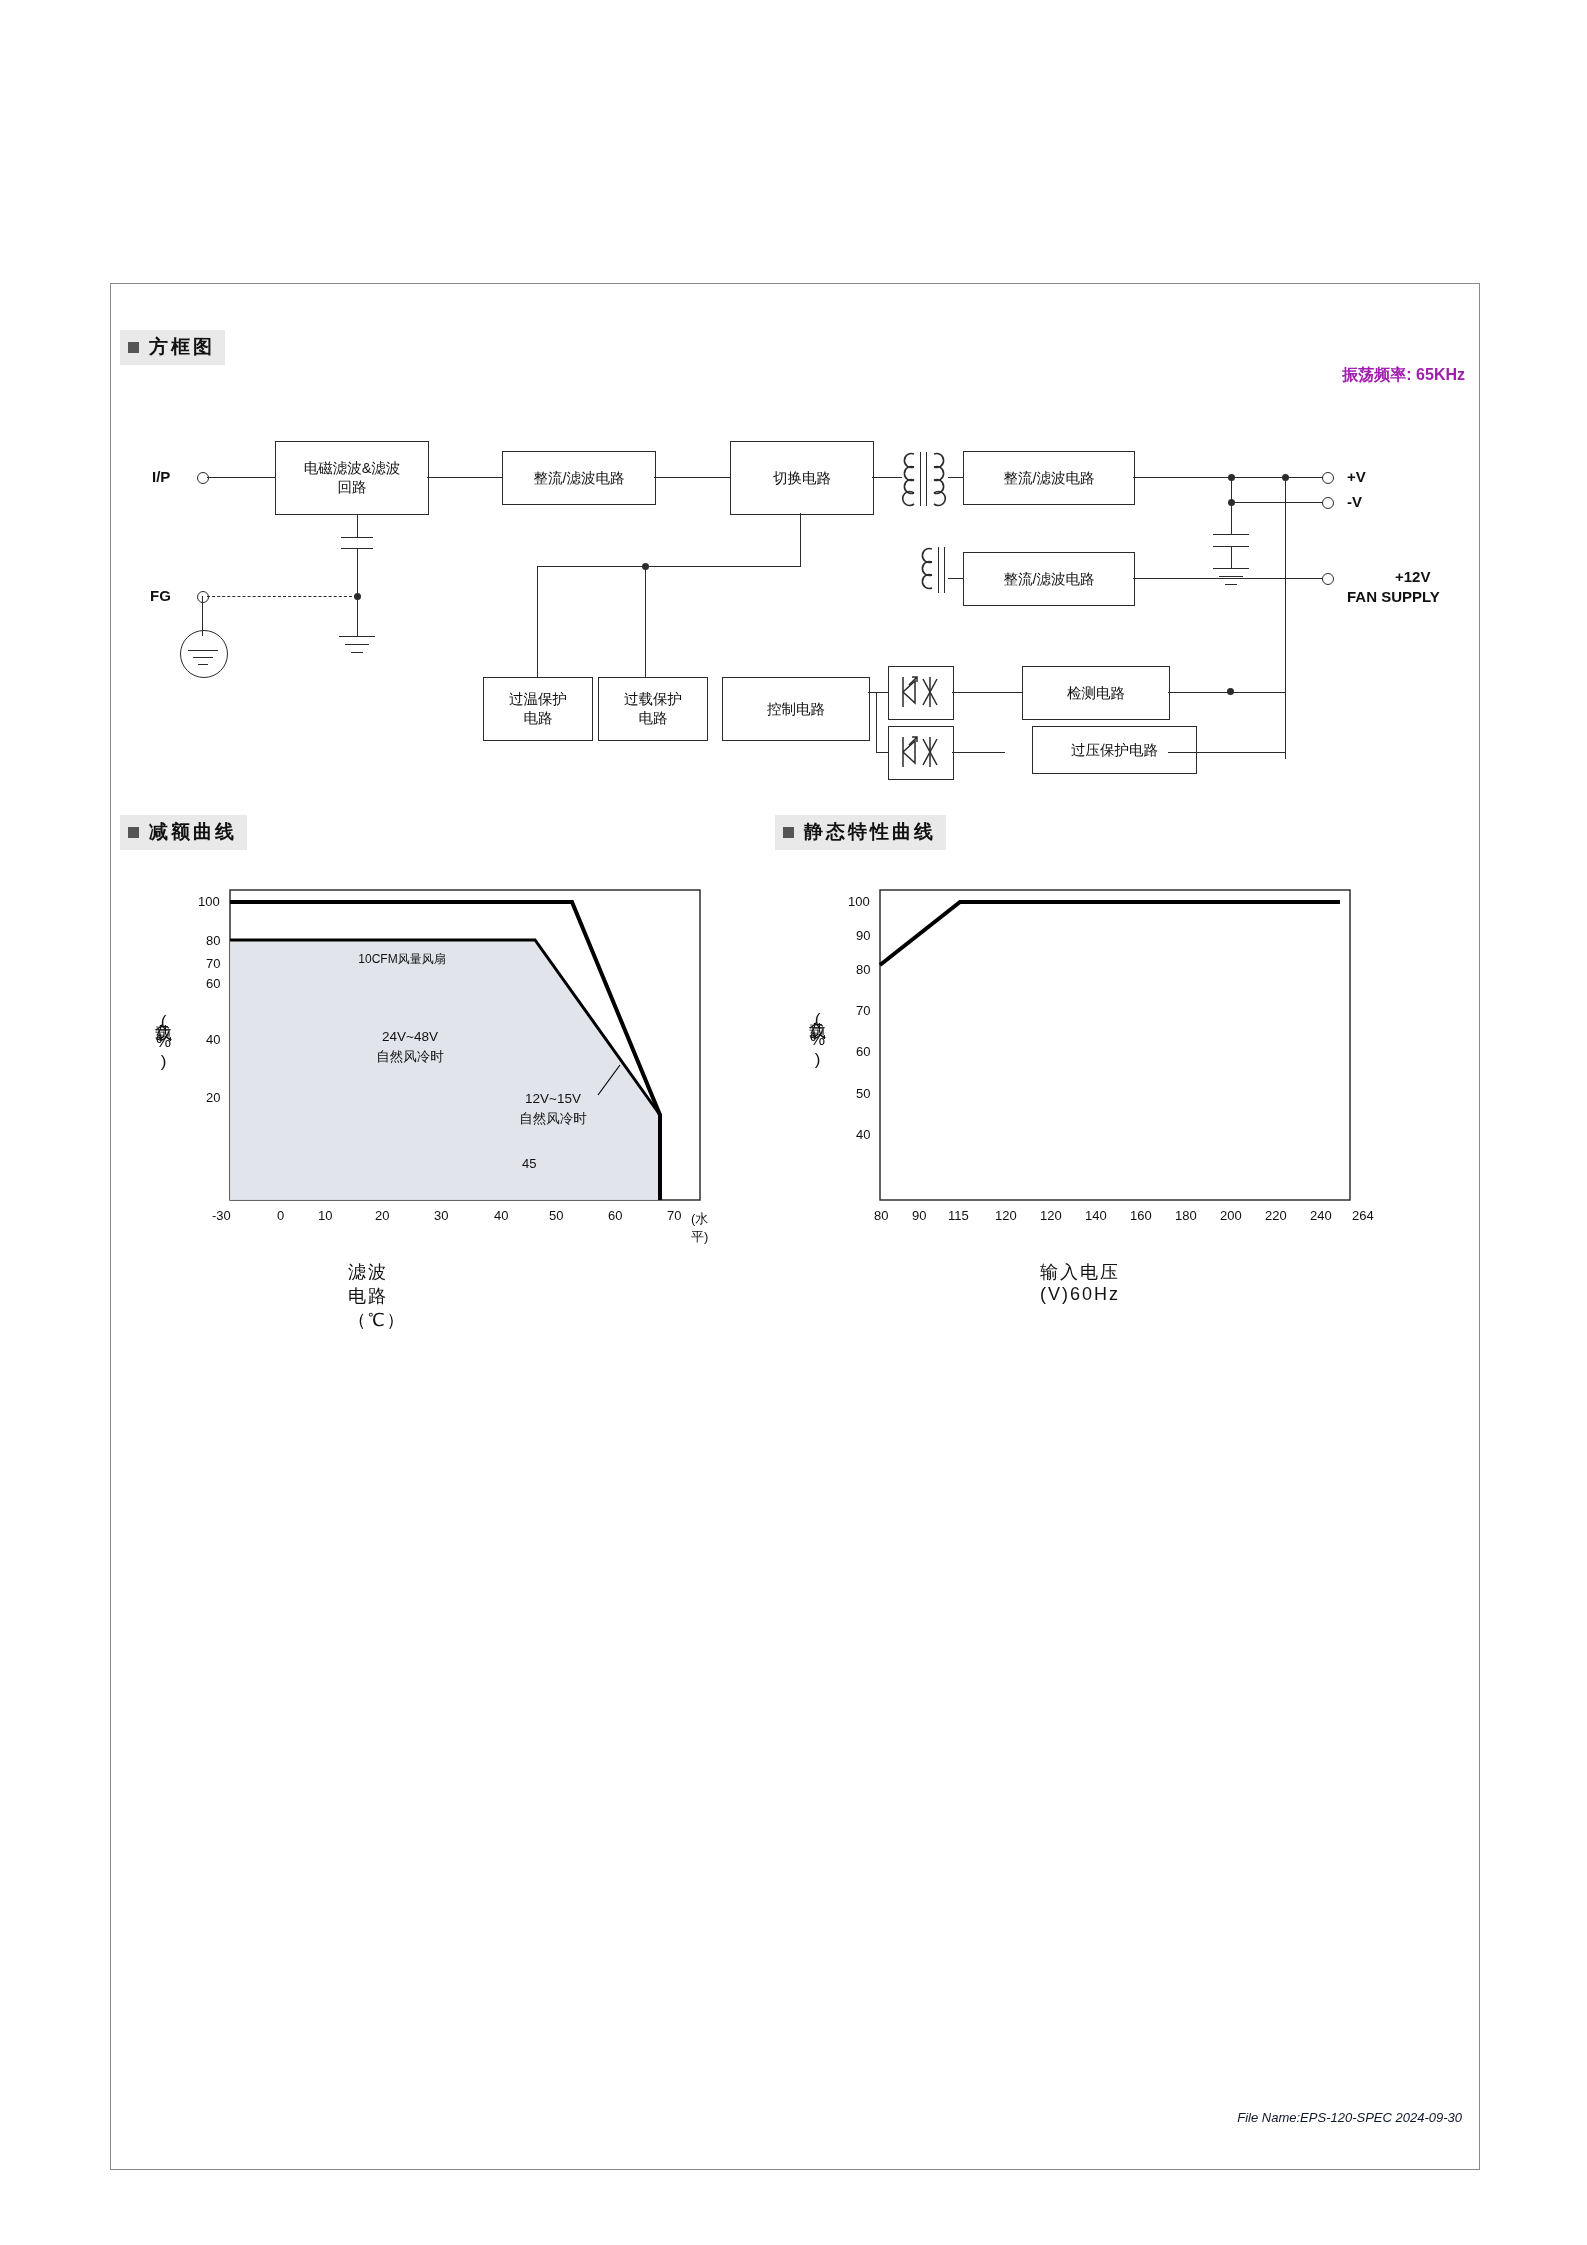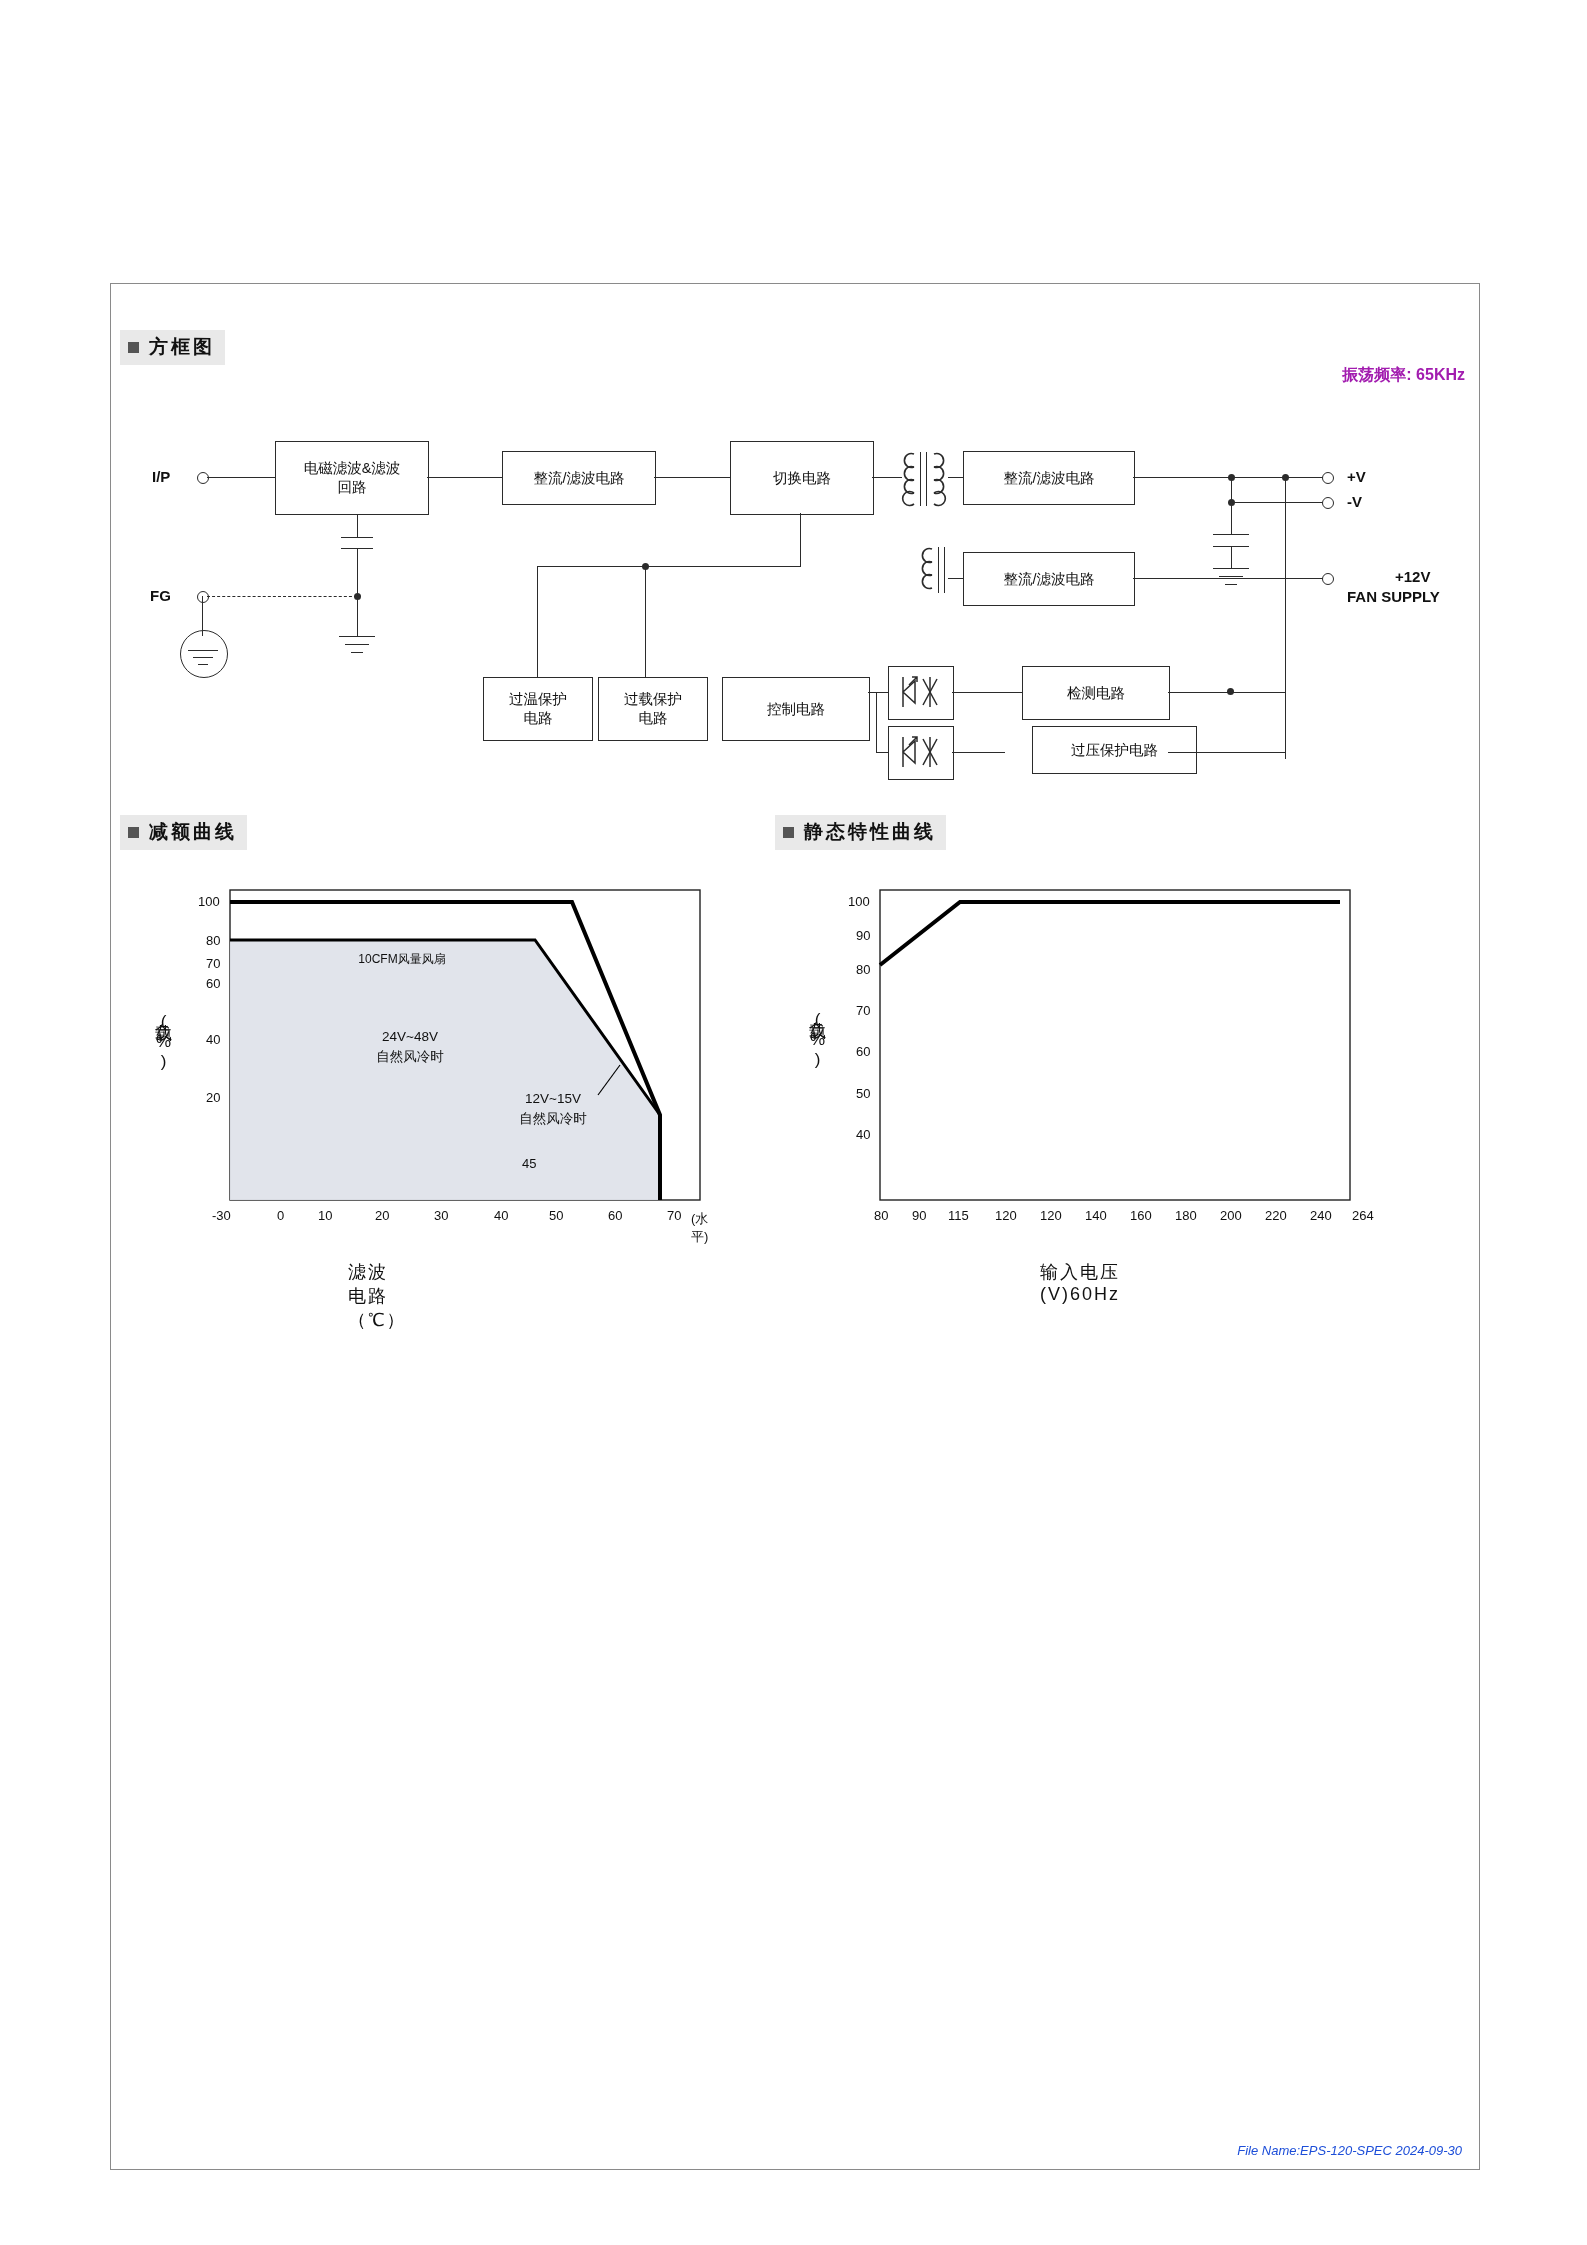--- a/index.html
+++ b/index.html
@@ -50,21 +50,21 @@
   .dashln{position:absolute;border-top:1.4px dashed #2b2b2b;}
 
   
   .chart-box{position:absolute;}
   .tick{position:absolute;font-size:13px;color:#111;}
   .cap{position:absolute;font-size:18px;letter-spacing:2px;color:#111;}
   .vcap{position:absolute;font-size:17px;color:#111;writing-mode:vertical-rl;text-orientation:upright;letter-spacing:1px;}
 
   .note{position:absolute;font-size:13.5px;line-height:18px;color:#111;text-align:center;}
 
-  .footer{position:absolute;right:125px;top:2110px;font-size:13px;font-style:italic;color:#1d4ed8;margin-top:33px;}
+  .footer{position:absolute;right:125px;top:2110px;font-size:13px;font-style:italic;color:#0f172a;}
 </style>
 </head>
 <body>
 
 <div class="page">
 
 
   <div class="frame"></div>
 
   <div class="sec blk-head">

